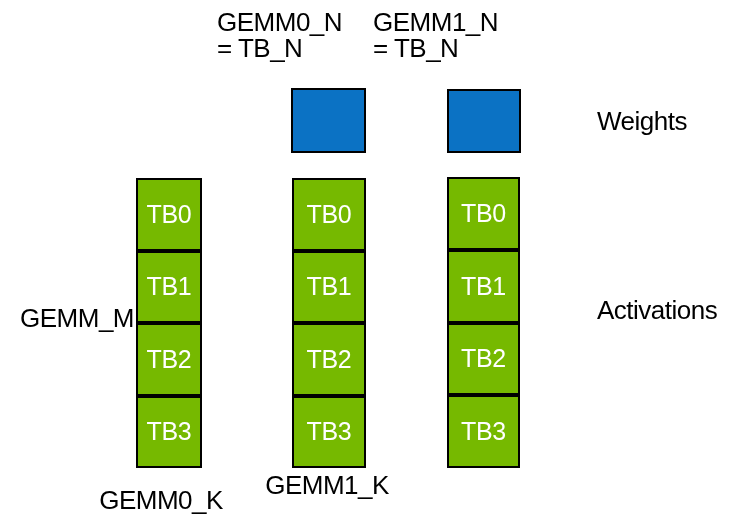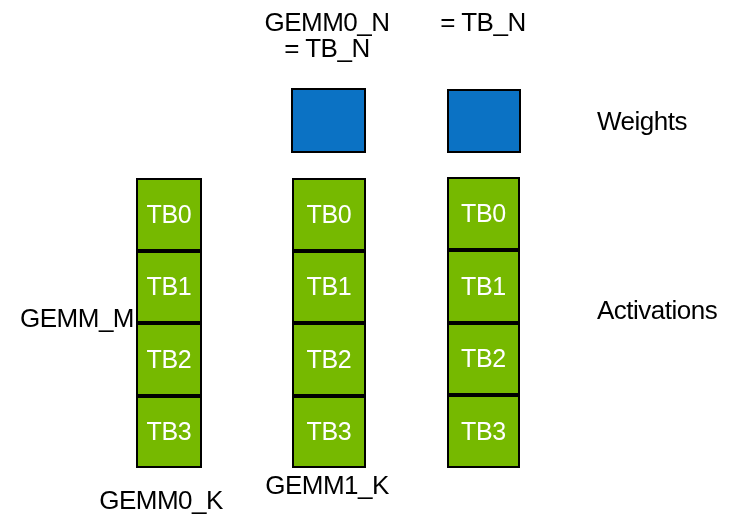--- a/index.html
+++ b/index.html
@@ -22,21 +22,21 @@
     color: var(--label-text);
   }
   .label {
     position: absolute;
     font-size: 26px;
     letter-spacing: -0.5px;
     color: var(--label-text);
     white-space: nowrap;
   }
   .label.centered { text-align: center; }
-  .top-label { line-height: 26px; text-align: center; }
+  .top-label { line-height: 26px; }
   .weights-square {
     position: absolute;
     background: var(--weights-blue);
     border: 2.5px solid var(--border);
   }
   .activation-column {
     position: absolute;
     display: flex;
     flex-direction: column;
   }
@@ -70,20 +70,21 @@
 </head>
 <body>
 
 <div class="canvas">
 
   <div class="label top-label" id="top-label-gemm0">
     <div>GEMM0_N</div>
     <div>= TB_N</div>
   </div>
   <div class="label top-label" id="top-label-gemm1">
+    <div>GEMM1_N</div>
     <div>= TB_N</div>
   </div>
 
   <div class="weights-square" id="weights-square-0"></div>
   <div class="weights-square" id="weights-square-1"></div>
 
   <div class="activation-column" id="col-0">
     <div class="tb-block">
         <span class="tb-label">TB0</span>
       </div>

